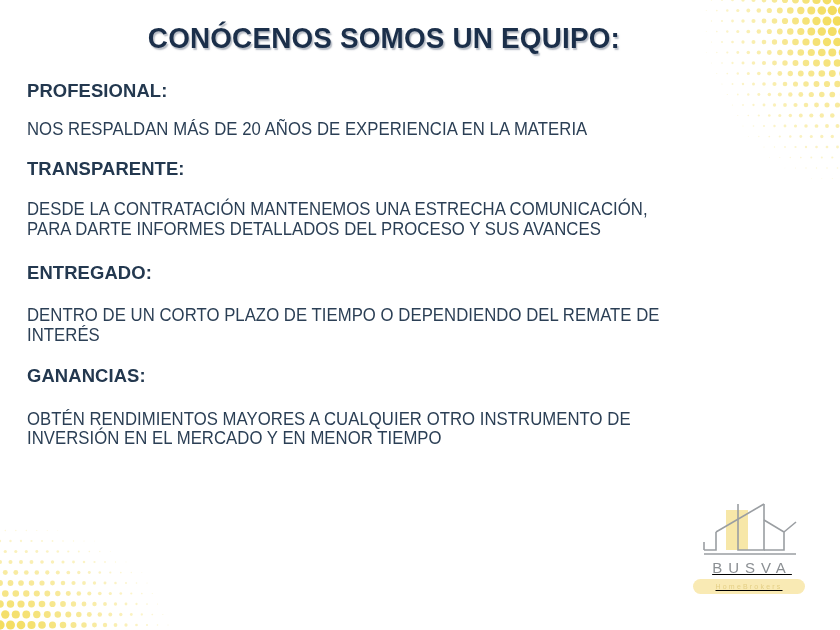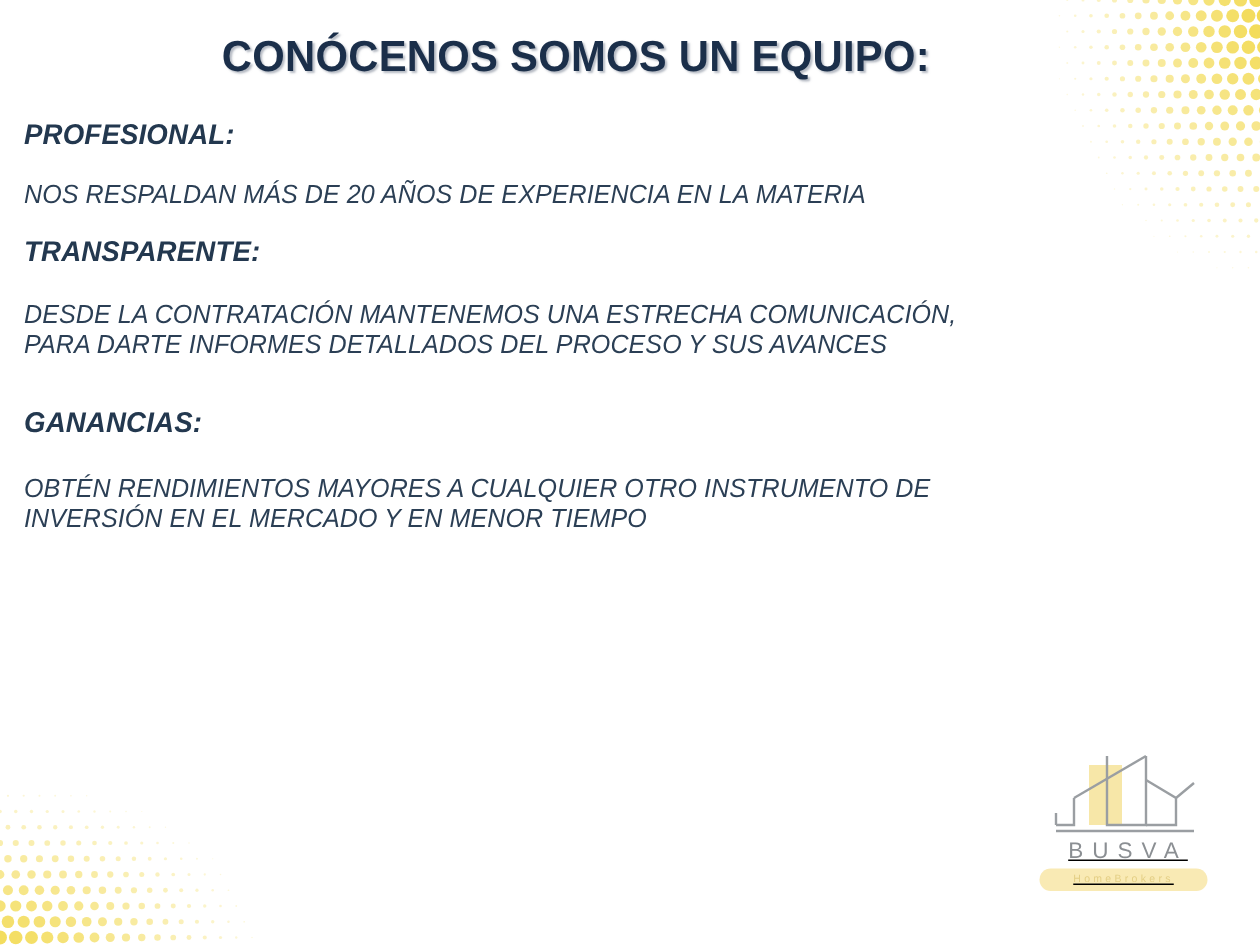--- a/index.html
+++ b/index.html
@@ -62,24 +62,23 @@
     text-shadow: 1.5px 1.5px 1.5px rgba(120,130,145,0.55);
     transform: scaleX(0.96);
     transform-origin: center;
     white-space: nowrap;
   }
 
   
   .content {
     position: absolute;
     top: 80px;
-    left: 16px;
+    left: 27px;
     width: 800px;
     z-index: 2;
-    font-style: italic;
   }
   .section { margin: 0 0 6px 0; }
   .section-heading {
     margin: 0;
     font-family: "Liberation Sans Narrow", "Liberation Sans", sans-serif;
     font-size: 19px;
     font-weight: bold;
     color: #23384f;
     letter-spacing: 0.1px;
     line-height: 1.18;
@@ -106,21 +105,21 @@
   .sec-entregado     { margin-bottom: 14px; }
   .sec-ganancias     { margin-bottom: 0; }
 
   .sec-profesional  .section-body { margin-top: 18px; }
   .sec-transparente .section-body { margin-top: 20px; }
   .sec-entregado    .section-body { margin-top: 22px; }
   .sec-ganancias    .section-body { margin-top: 22px; }
 
   .sec-transparente { margin-top: 12px; }
   .sec-entregado    { margin-top: 22px; }
-  .sec-ganancias    { margin-top: 32px; }
+  .sec-ganancias    { margin-top: 20px; }
 
   
   .logo {
     position: absolute;
     right: 28px;
     bottom: 32px;
     width: 126px;
     height: 96px;
     z-index: 4;
     text-decoration: underline;
@@ -561,20 +560,27 @@
     </div>
 
     <div class="section sec-transparente">
       <h2 class="section-heading">TRANSPARENTE:</h2>
       <p class="section-body">
         <span class="line">DESDE LA CONTRATACIÓN MANTENEMOS UNA ESTRECHA COMUNICACIÓN,</span>
         <span class="line">PARA DARTE INFORMES DETALLADOS DEL PROCESO Y SUS AVANCES</span>
       </p>
     </div>
 
+    <div class="section sec-entregado">
+      <h2 class="section-heading">ENTREGADO:</h2>
+      <p class="section-body">
+        <span class="line">DENTRO DE UN CORTO PLAZO DE TIEMPO O DEPENDIENDO DEL REMATE DE</span>
+        <span class="line">INTERÉS</span>
+      </p>
+    </div>
 
     <div class="section sec-ganancias">
       <h2 class="section-heading">GANANCIAS:</h2>
       <p class="section-body">
         <span class="line">OBTÉN RENDIMIENTOS MAYORES A CUALQUIER OTRO INSTRUMENTO DE</span>
         <span class="line">INVERSIÓN EN EL MERCADO Y EN MENOR TIEMPO</span>
       </p>
     </div>
 
   </div>

